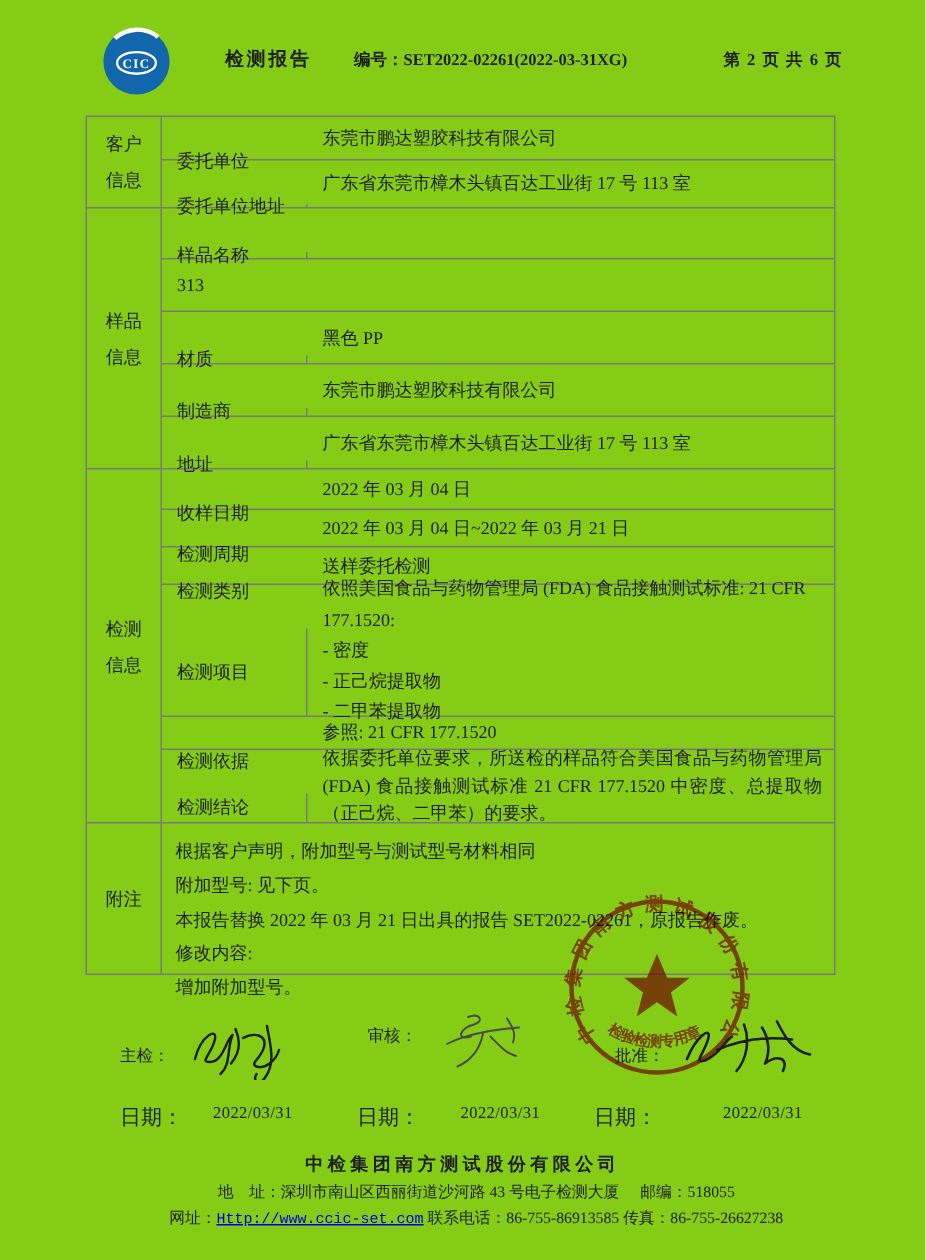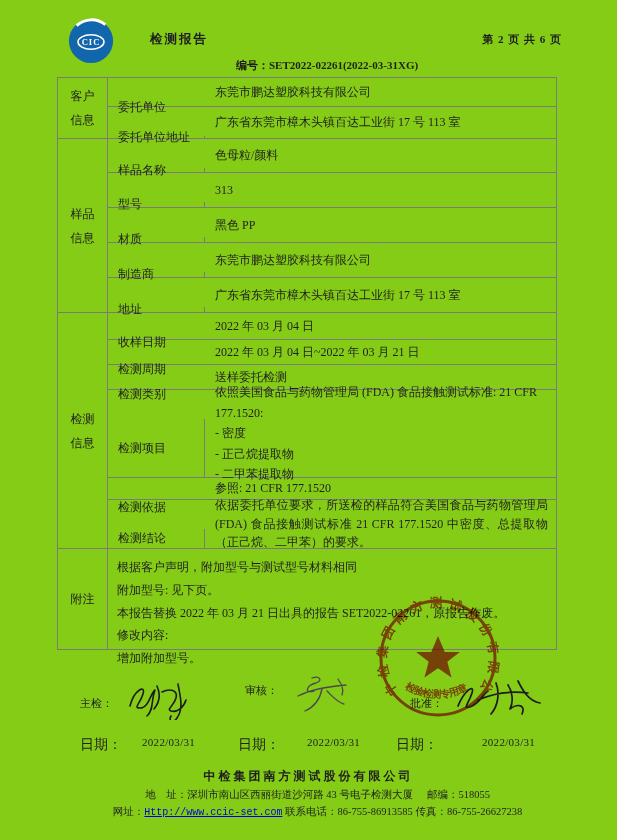--- a/index.html
+++ b/index.html
@@ -4,21 +4,21 @@
 <style>
   :root { --bc:#7a7a7a; --ink:#1f1f1f; --red:#dd3327; --blue:#1266ab; }
   * { margin:0; padding:0; box-sizing:border-box; }
   html,body { background:#fff; }
   body { font-family:"Liberation Serif","DejaVu Serif",serif; color:var(--ink); }
   .page { position:relative; width:617px; height:840px; background:#84cc16; overflow:hidden; }
 
   
   .logo { position:absolute; left:66px; top:17px; width:50px; height:48px; }
   .report-title { position:absolute; left:114px; top:31px; font-size:12.5px; font-weight:bold; letter-spacing:2px;padding-left:36px; }
-  .report-no { position:absolute; left:236px; top:32px; font-size:11px; font-weight:bold;margin-top:26px; }
+  .report-no { position:absolute; left:236px; top:32px; font-size:11px; font-weight:bold; }
   .page-info { position:absolute; right:55px; top:32px; font-size:11px; font-weight:bold; letter-spacing:1px; }
 
   
   .report-table { position:absolute; left:57px; top:77px; width:500px; border:1px solid var(--bc); font-size:12px; }
   .tsection { display:flex; border-bottom:1px solid var(--bc); }
   .tsection.last { border-bottom:none; }
   .seclabel { width:50px; flex:0 0 50px; border-right:1px solid var(--bc); display:flex; align-items:center; justify-content:center; text-align:center; white-space:pre-line; line-height:2.0; }
   .secrows { flex:1 1 auto; display:flex; flex-direction:column; }
   .trow { display:flex; border-bottom:1px solid var(--bc); }
   .trow.last { border-bottom:none; }
@@ -78,24 +78,22 @@
         </div>
       </div>
     </div>
 
     <div class="tsection">
       <div class="seclabel">样品
 信息</div>
       <div class="secrows">
         <div class="trow" style="height:34px">
           <div class="cell-label">样品名称</div>
-          <div class="cell-value">色母粒/颜料</div>
         </div>
         <div class="trow" style="height:35px">
-          <div class="cell-label">型号</div>
           <div class="cell-value">313</div>
         </div>
         <div class="trow" style="height:35px">
           <div class="cell-label">材质</div>
           <div class="cell-value">黑色 PP</div>
         </div>
         <div class="trow" style="height:35px">
           <div class="cell-label">制造商</div>
           <div class="cell-value">东莞市鹏达塑胶科技有限公司</div>
         </div>

